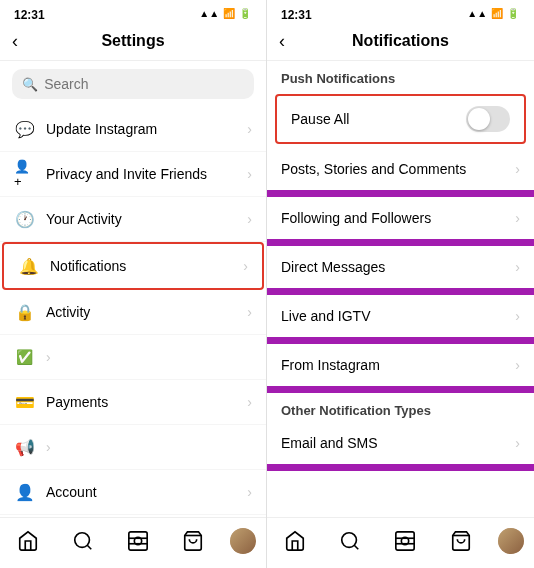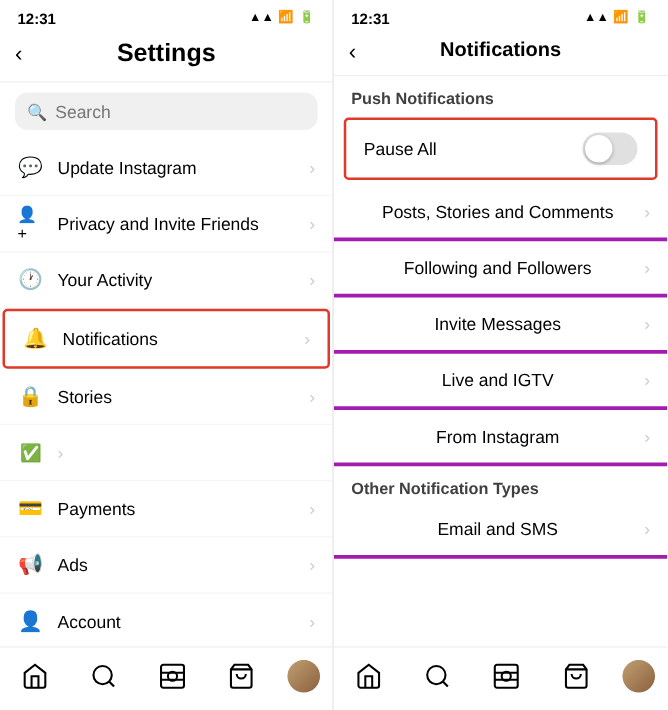--- a/index.html
+++ b/index.html
@@ -156,23 +156,22 @@
       padding: 10px 14px 4px;
       font-size: 13px;
       font-weight: 700;
       color: #404040;
     }
 
     .notif-item {
       display: flex;
       align-items: center;
       padding: 13px 14px;
-      border-bottom: 3px solid #a21caf;
+      border-bottom: 7px solid #a21caf;
       position: relative;
-      text-align: center;
     }
     .notif-item-label {
       flex: 1;
       font-size: 14px;
       color: #000;
     }
     .notif-chevron {
       color: #ccc;
       font-size: 14px;
     }
@@ -225,21 +224,21 @@
     <span>12:31</span>
     <div class="status-icons">
       <span>▲▲</span>
       <span>📶</span>
       <span>🔋</span>
     </div>
   </div>
 
   <div class="title-bar">
     <span class="back-btn">‹</span>
-    <span style="font-size:20px;font-weight:600;">Settings</span>
+    <span style="font-size:16px;font-weight:600;">Settings</span>
   </div>
 
   <div class="search-box">
     <span style="color:#888;font-size:13px;">🔍</span>
     <input type="text" style="font-size: 14px; color: rgb(136, 136, 136);" placeholder="Search">
   </div>
 
   <div class="settings-list">
 
     <div class="settings-item">
@@ -261,38 +260,37 @@
     </div>
 
     <div class="settings-item highlighted">
       <span class="item-icon">🔔</span>
       <span class="item-label">Notifications</span>
       <span class="item-chevron">›</span>
     </div>
 
     <div class="settings-item">
       <span class="item-icon">🔒</span>
-      <span class="item-label">Stories</span>
+      <span class="item-label">Activity</span>
       <span class="item-chevron">›</span>
     </div>
 
     <div class="settings-item">
       <span class="item-icon" style="font-size:14px;">✅</span>
       <span class="item-chevron">›</span>
     </div>
 
     <div class="settings-item">
       <span class="item-icon">💳</span>
       <span class="item-label">Payments</span>
       <span class="item-chevron">›</span>
     </div>
 
     <div class="settings-item">
       <span class="item-icon">📢</span>
-      <span class="item-label">Ads</span>
       <span class="item-chevron">›</span>
     </div>
 
     <div class="settings-item">
       <span class="item-icon">👤</span>
       <span class="item-label">Account</span>
       <span class="item-chevron">›</span>
     </div>
 
     <div class="settings-item">
@@ -368,21 +366,21 @@
       <span class="notif-item-label">Posts, Stories and Comments</span>
       <span class="notif-chevron">›</span>
     </div>
 
     <div class="notif-item">
       <span class="notif-item-label">Following and Followers</span>
       <span class="notif-chevron">›</span>
     </div>
 
     <div class="notif-item">
-      <span class="notif-item-label">Invite Messages</span>
+      <span class="notif-item-label">Direct Messages</span>
       <span class="notif-chevron">›</span>
     </div>
 
     <div class="notif-item">
       <span class="notif-item-label">Live and IGTV</span>
       <span class="notif-chevron">›</span>
     </div>
 
     <div class="notif-item">
       <span class="notif-item-label">From Instagram</span>

